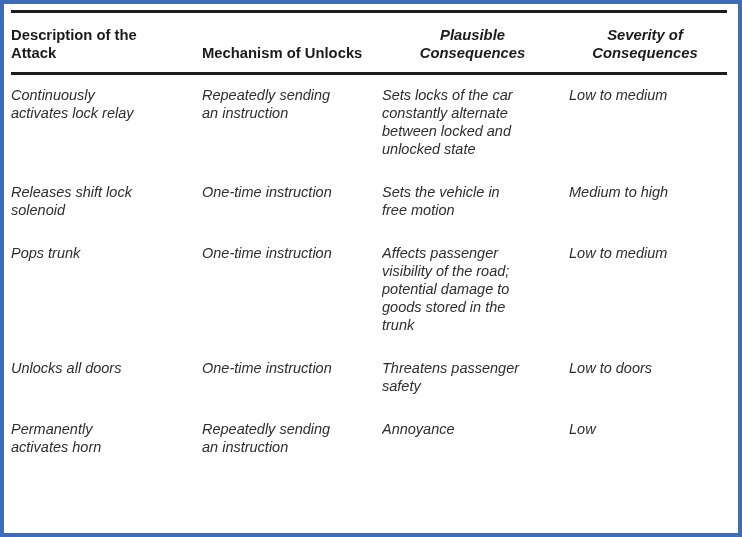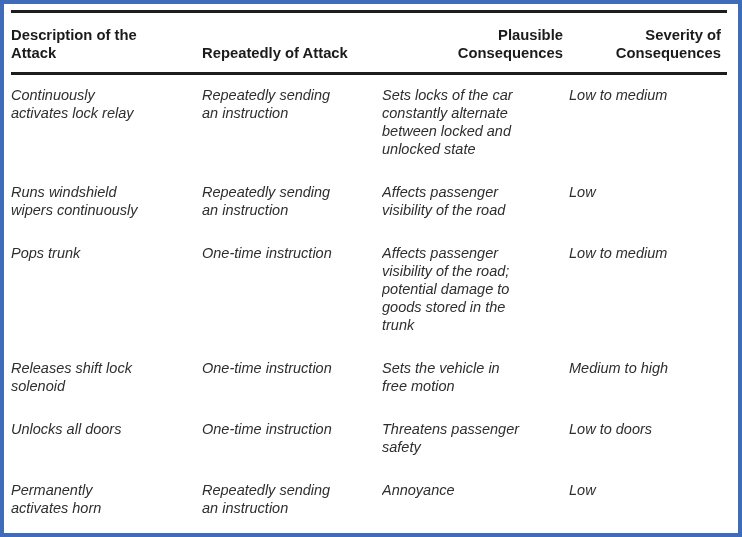--- a/index.html
+++ b/index.html
@@ -31,21 +31,21 @@
   }
   thead th {
     border-bottom: 3px solid #1d1d1d;
     vertical-align: bottom;
     text-align: left;
     font-weight: bold;
     color: #1b1b1b;
     font-size: 14.8px;
     padding: 13px 6px 10px 0;
   }
-  thead th.center { text-align: right; }
+  thead th.center { text-align: center; font-style: italic; }
   tbody td {
     vertical-align: top;
     text-align: left;
     padding: 11px 18px 14px 0;
     font-style: italic;
   }
   tbody td.col-sev { padding-right: 2px; }
 </style>
 </head>
 <body>
@@ -55,65 +55,56 @@
     <colgroup>
       <col style="width:191px">
       <col style="width:180px">
       <col style="width:187px">
       <col style="width:158px">
     </colgroup>
     <thead>
       <tr>
         <th>Description of the
 Attack</th>
-        <th>Repeatedly of Attack</th>
+        <th>Mechanism of Unlocks</th>
         <th class="center">Plausible
 Consequences</th>
         <th class="center">Severity of
 Consequences</th>
       </tr>
     </thead>
     <tbody>
       <tr>
         <td class="col-desc">Continuously
 activates lock relay</td>
         <td class="col-mech">Repeatedly sending
 an instruction</td>
         <td class="col-cons">Sets locks of the car
 constantly alternate
 between locked and
 unlocked state</td>
         <td class="col-sev">Low to medium</td>
       </tr>
       <tr>
-        <td class="col-desc">Runs windshield
-wipers continuously</td>
-        <td class="col-mech">Repeatedly sending
-an instruction</td>
-        <td class="col-cons">Affects passenger
-visibility of the road</td>
-        <td class="col-sev">Low</td>
+        <td class="col-desc">Releases shift lock
+solenoid</td>
+        <td class="col-mech">One-time instruction</td>
+        <td class="col-cons">Sets the vehicle in
+free motion</td>
+        <td class="col-sev">Medium to high</td>
       </tr>
       <tr>
         <td class="col-desc">Pops trunk</td>
         <td class="col-mech">One-time instruction</td>
         <td class="col-cons">Affects passenger
 visibility of the road;
 potential damage to
 goods stored in the
 trunk</td>
         <td class="col-sev">Low to medium</td>
-      </tr>
-      <tr>
-        <td class="col-desc">Releases shift lock
-solenoid</td>
-        <td class="col-mech">One-time instruction</td>
-        <td class="col-cons">Sets the vehicle in
-free motion</td>
-        <td class="col-sev">Medium to high</td>
       </tr>
       <tr>
         <td class="col-desc">Unlocks all doors</td>
         <td class="col-mech">One-time instruction</td>
         <td class="col-cons">Threatens passenger
 safety</td>
         <td class="col-sev">Low to doors</td>
       </tr>
       <tr>
         <td class="col-desc">Permanently

